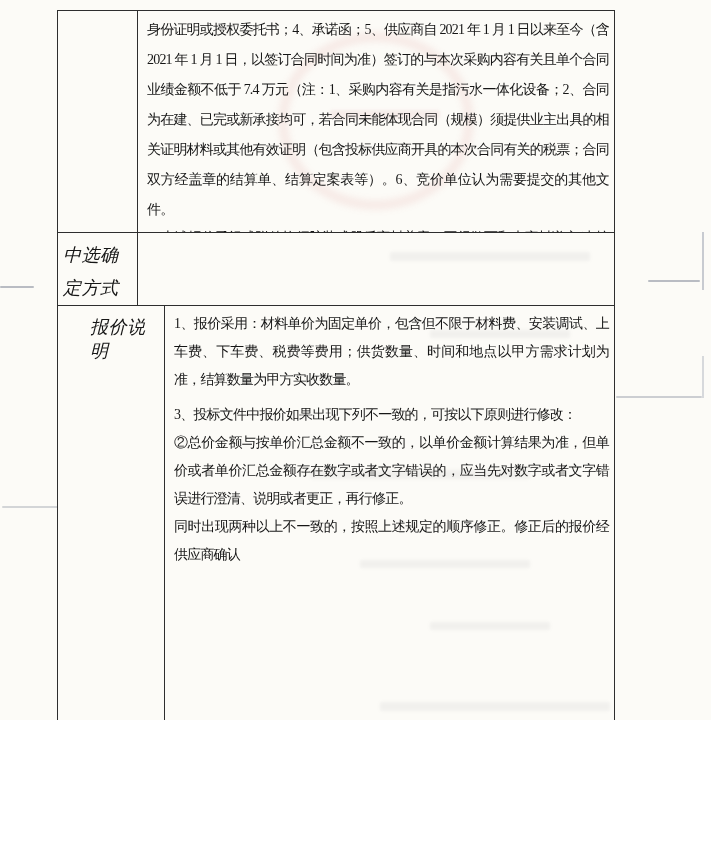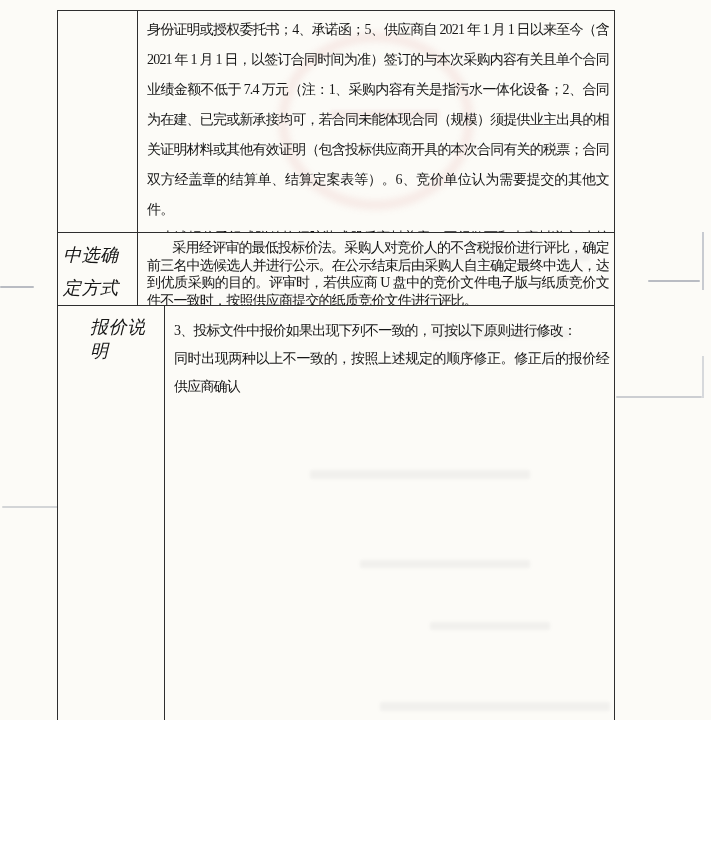--- a/index.html
+++ b/index.html
@@ -78,27 +78,26 @@
     <div class="row row1">
       <div class="cell label"></div>
       <div class="cell content">
         <p class="cjk lh-wide">身份证明或授权委托书；4、承诺函；5、供应商自 2021 年 1 月 1 日以来至今（含 2021 年 1 月 1 日，以签订合同时间为准）签订的与本次采购内容有关且单个合同业绩金额不低于 7.4 万元（注：1、采购内容有关是指污水一体化设备；2、合同为在建、已完或新承接均可，若合同未能体现合同（规模）须提供业主出具的相关证明材料或其他有效证明（包含投标供应商开具的本次合同有关的税票；合同双方经盖章的结算单、结算定案表等）。6、竞价单位认为需要提交的其他文件。</p>
         <p class="cjk tight">上述报价函组成附件均须胶装成册后密封盖章，不得散页和未密封递交(未按要求胶装密封的采购人员可以拒收采购文件。</p>
       </div>
     </div>
 
     <div class="row row2">
       <div class="cell label">中选确定方式</div>
-      <div class="cell content">
-        <p class="cjk">采用经评审的最低投标价法。采购人对竞价人的不含税报价进行评比，确定前三名中选候选人并进行公示。在公示结束后由采购人自主确定最终中选人，达到优质采购的目的。评审时，若供应商 U 盘中的竞价文件电子版与纸质竞价文件不一致时，按照供应商提交的纸质竞价文件进行评比。</p>
-      </div>
     </div>
 
     <div class="row row3">
       <div class="cell label">报价说明</div>
       <div class="cell content">
+        <p class="cjk">1、报价采用：材料单价为固定单价，包含但不限于材料费、安装调试、上车费、下车费、税费等费用；供货数量、时间和地点以甲方需求计划为准，结算数量为甲方实收数量。</p>
         <p class="cjk gap">3、投标文件中报价如果出现下列不一致的，可按以下原则进行修改：</p>
+        <p class="cjk">②总价金额与按单价汇总金额不一致的，以单价金额计算结果为准，但单价或者单价汇总金额存在数字或者文字错误的，应当先对数字或者文字错误进行澄清、说明或者更正，再行修正。</p>
         <p class="cjk">同时出现两种以上不一致的，按照上述规定的顺序修正。修正后的报价经供应商确认</p>
       </div>
     </div>
 
   </div>
 </div>
 
 </body></html>

